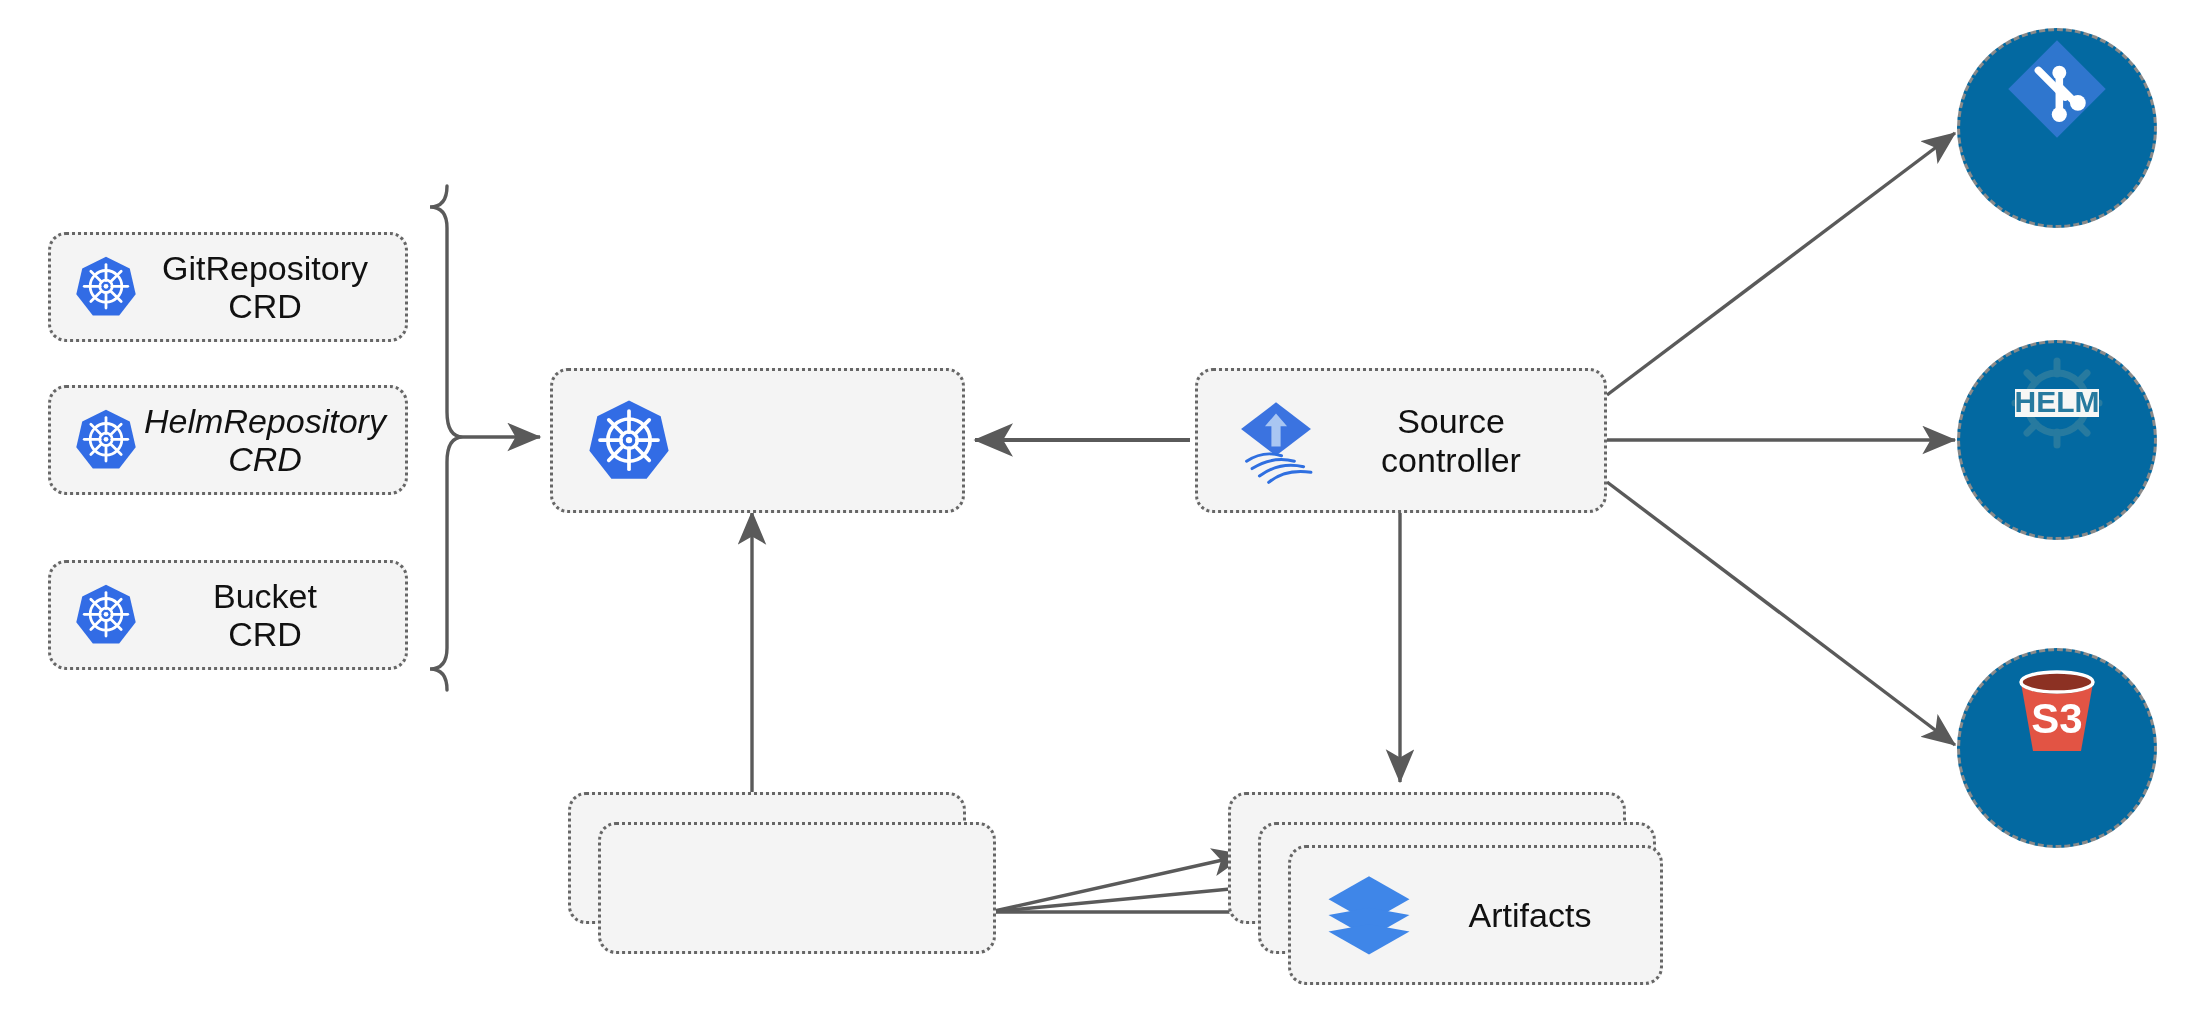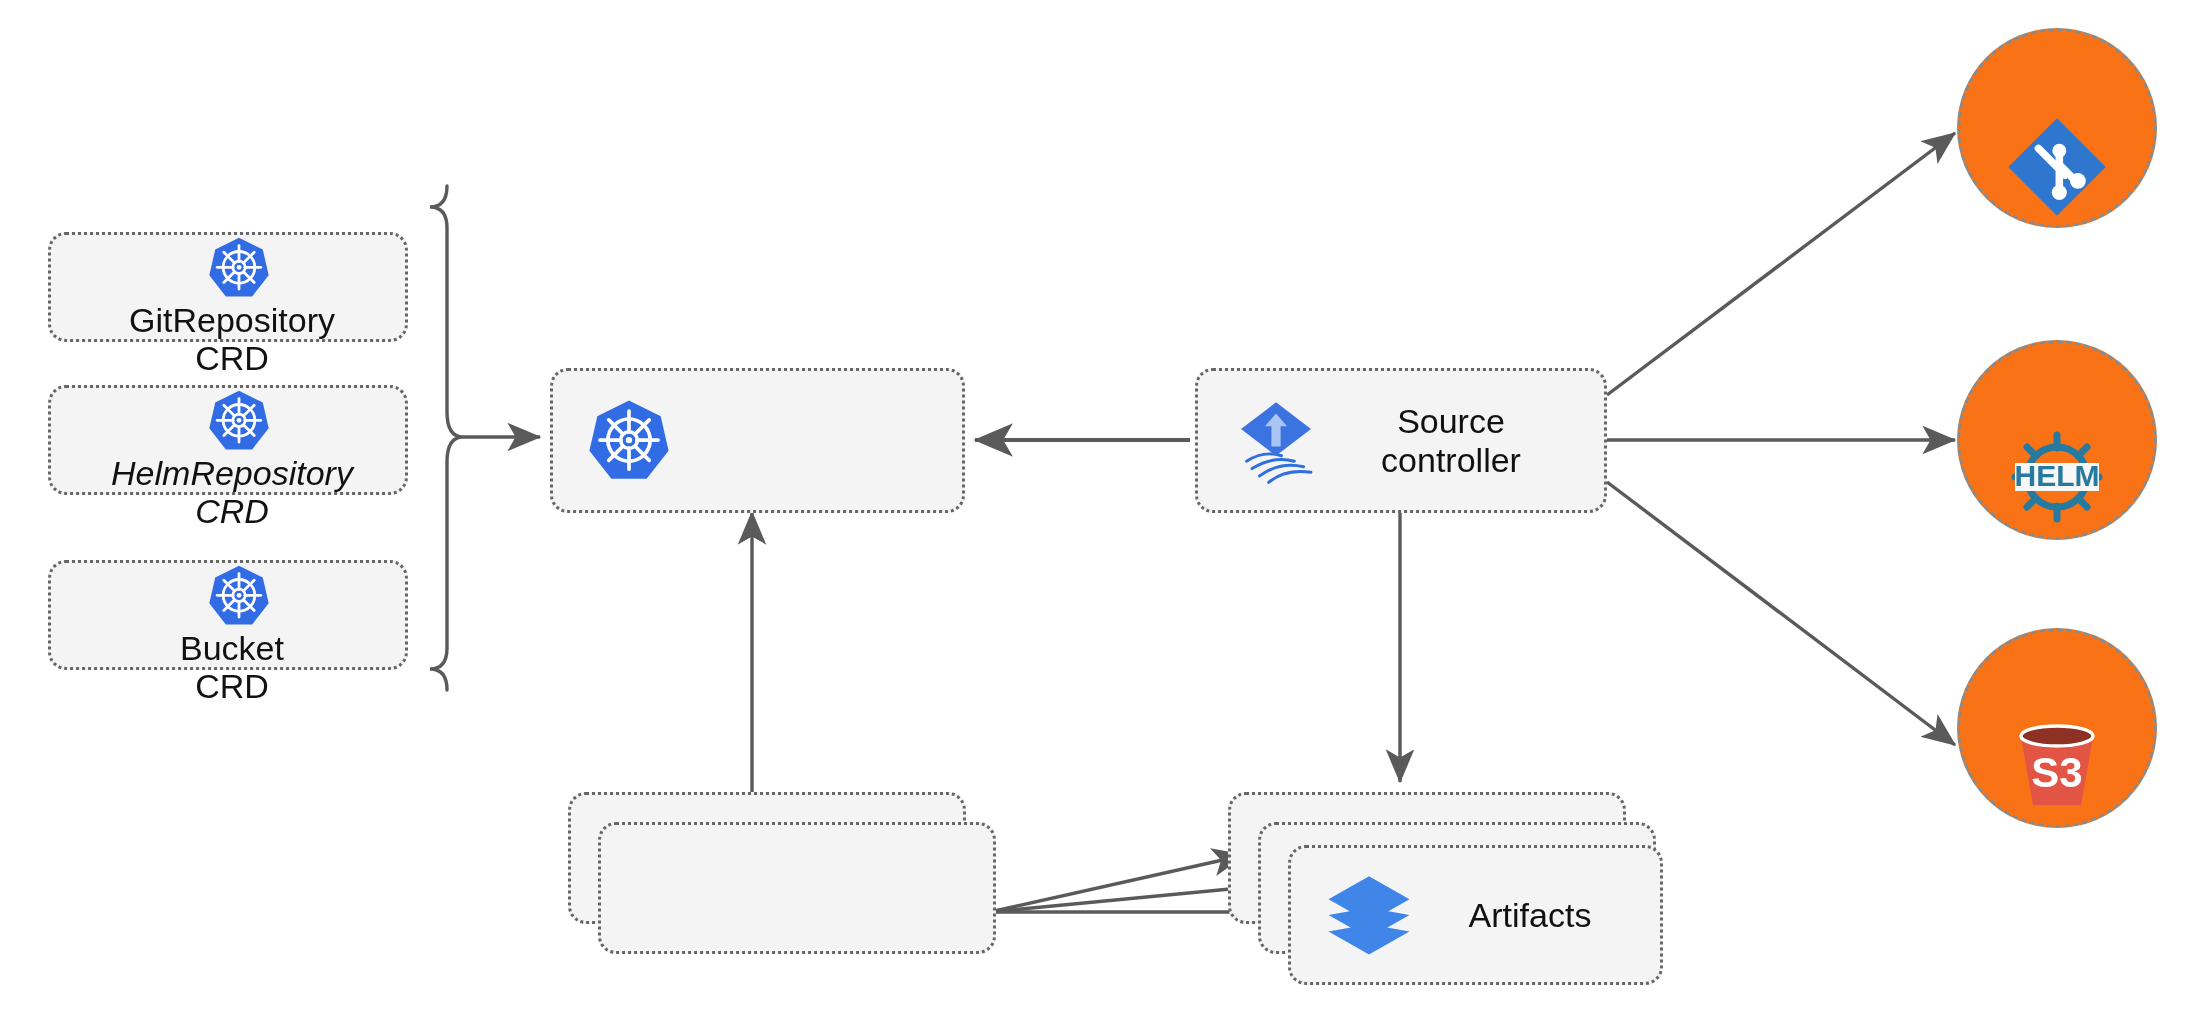--- a/index.html
+++ b/index.html
@@ -47,21 +47,20 @@
     line-height: 1.12;
     text-align: center;
     white-space: pre-line;
   }
   
   .crd {
     left: 48px;
     width: 360px;
     height: 110px;
     padding-left: 22px;
-    flex-direction: column;
   }
   .crd .node-label {
     flex: 1;
     text-align: center;
     padding-right: 14px;
   }
   .crd .icon { flex: 0 0 auto; }
 
   
   .center-box {
@@ -72,23 +71,23 @@
     text-align: center;
     padding-right: 24px;
   }
 
   
   .circle-node {
     position: absolute;
     box-sizing: border-box;
     border: 3px dashed #8a8a8a;
     border-radius: 50%;
-    background: #f97316;
+    background: #0369a1;
     display: flex;
-    align-items: flex-end;
+    align-items: flex-start;
     justify-content: center;
     z-index: 2;
   }
 
   .icon { display: block; line-height: 0; }
 </style>
 </head>
 <body>
 
 <div id="stage">
@@ -336,21 +335,21 @@
           <line x1="81" y1="81" x2="90" y2="90"></line>
           <line x1="90" y1="30" x2="81" y2="39"></line>
           <line x1="39" y1="81" x2="30" y2="90"></line>
         </g>
         <rect x="18" y="46" width="84" height="28" fill="#f7f7f5"></rect>
         <text x="60" y="69" text-anchor="middle" font-family="'Liberation Sans', sans-serif" font-size="30" font-weight="bold" fill="#277A9F">HELM</text>
       </svg>
     </span>
   </div>
 
-  <div class="circle-node" style="left:1957px; top:628px; width:200px; height:200px;">
+  <div class="circle-node" style="left:1957px; top:648px; width:200px; height:200px;">
     <span class="icon">
       <svg width="120" height="120" viewBox="0 0 120 120">
         <path d="M24,32 L96,32 L84,100 L36,100 Z" fill="#E25444"></path>
         <ellipse cx="60" cy="32" rx="36" ry="11" fill="#8C3123"></ellipse>
         <ellipse cx="60" cy="31" rx="36" ry="10" fill="none" stroke="#ffffff" stroke-width="3.5"></ellipse>
         <text x="60" y="82" text-anchor="middle" font-family="'Liberation Sans', sans-serif" font-size="42" font-weight="bold" fill="#ffffff">S3</text>
       </svg>
     </span>
   </div>
 

